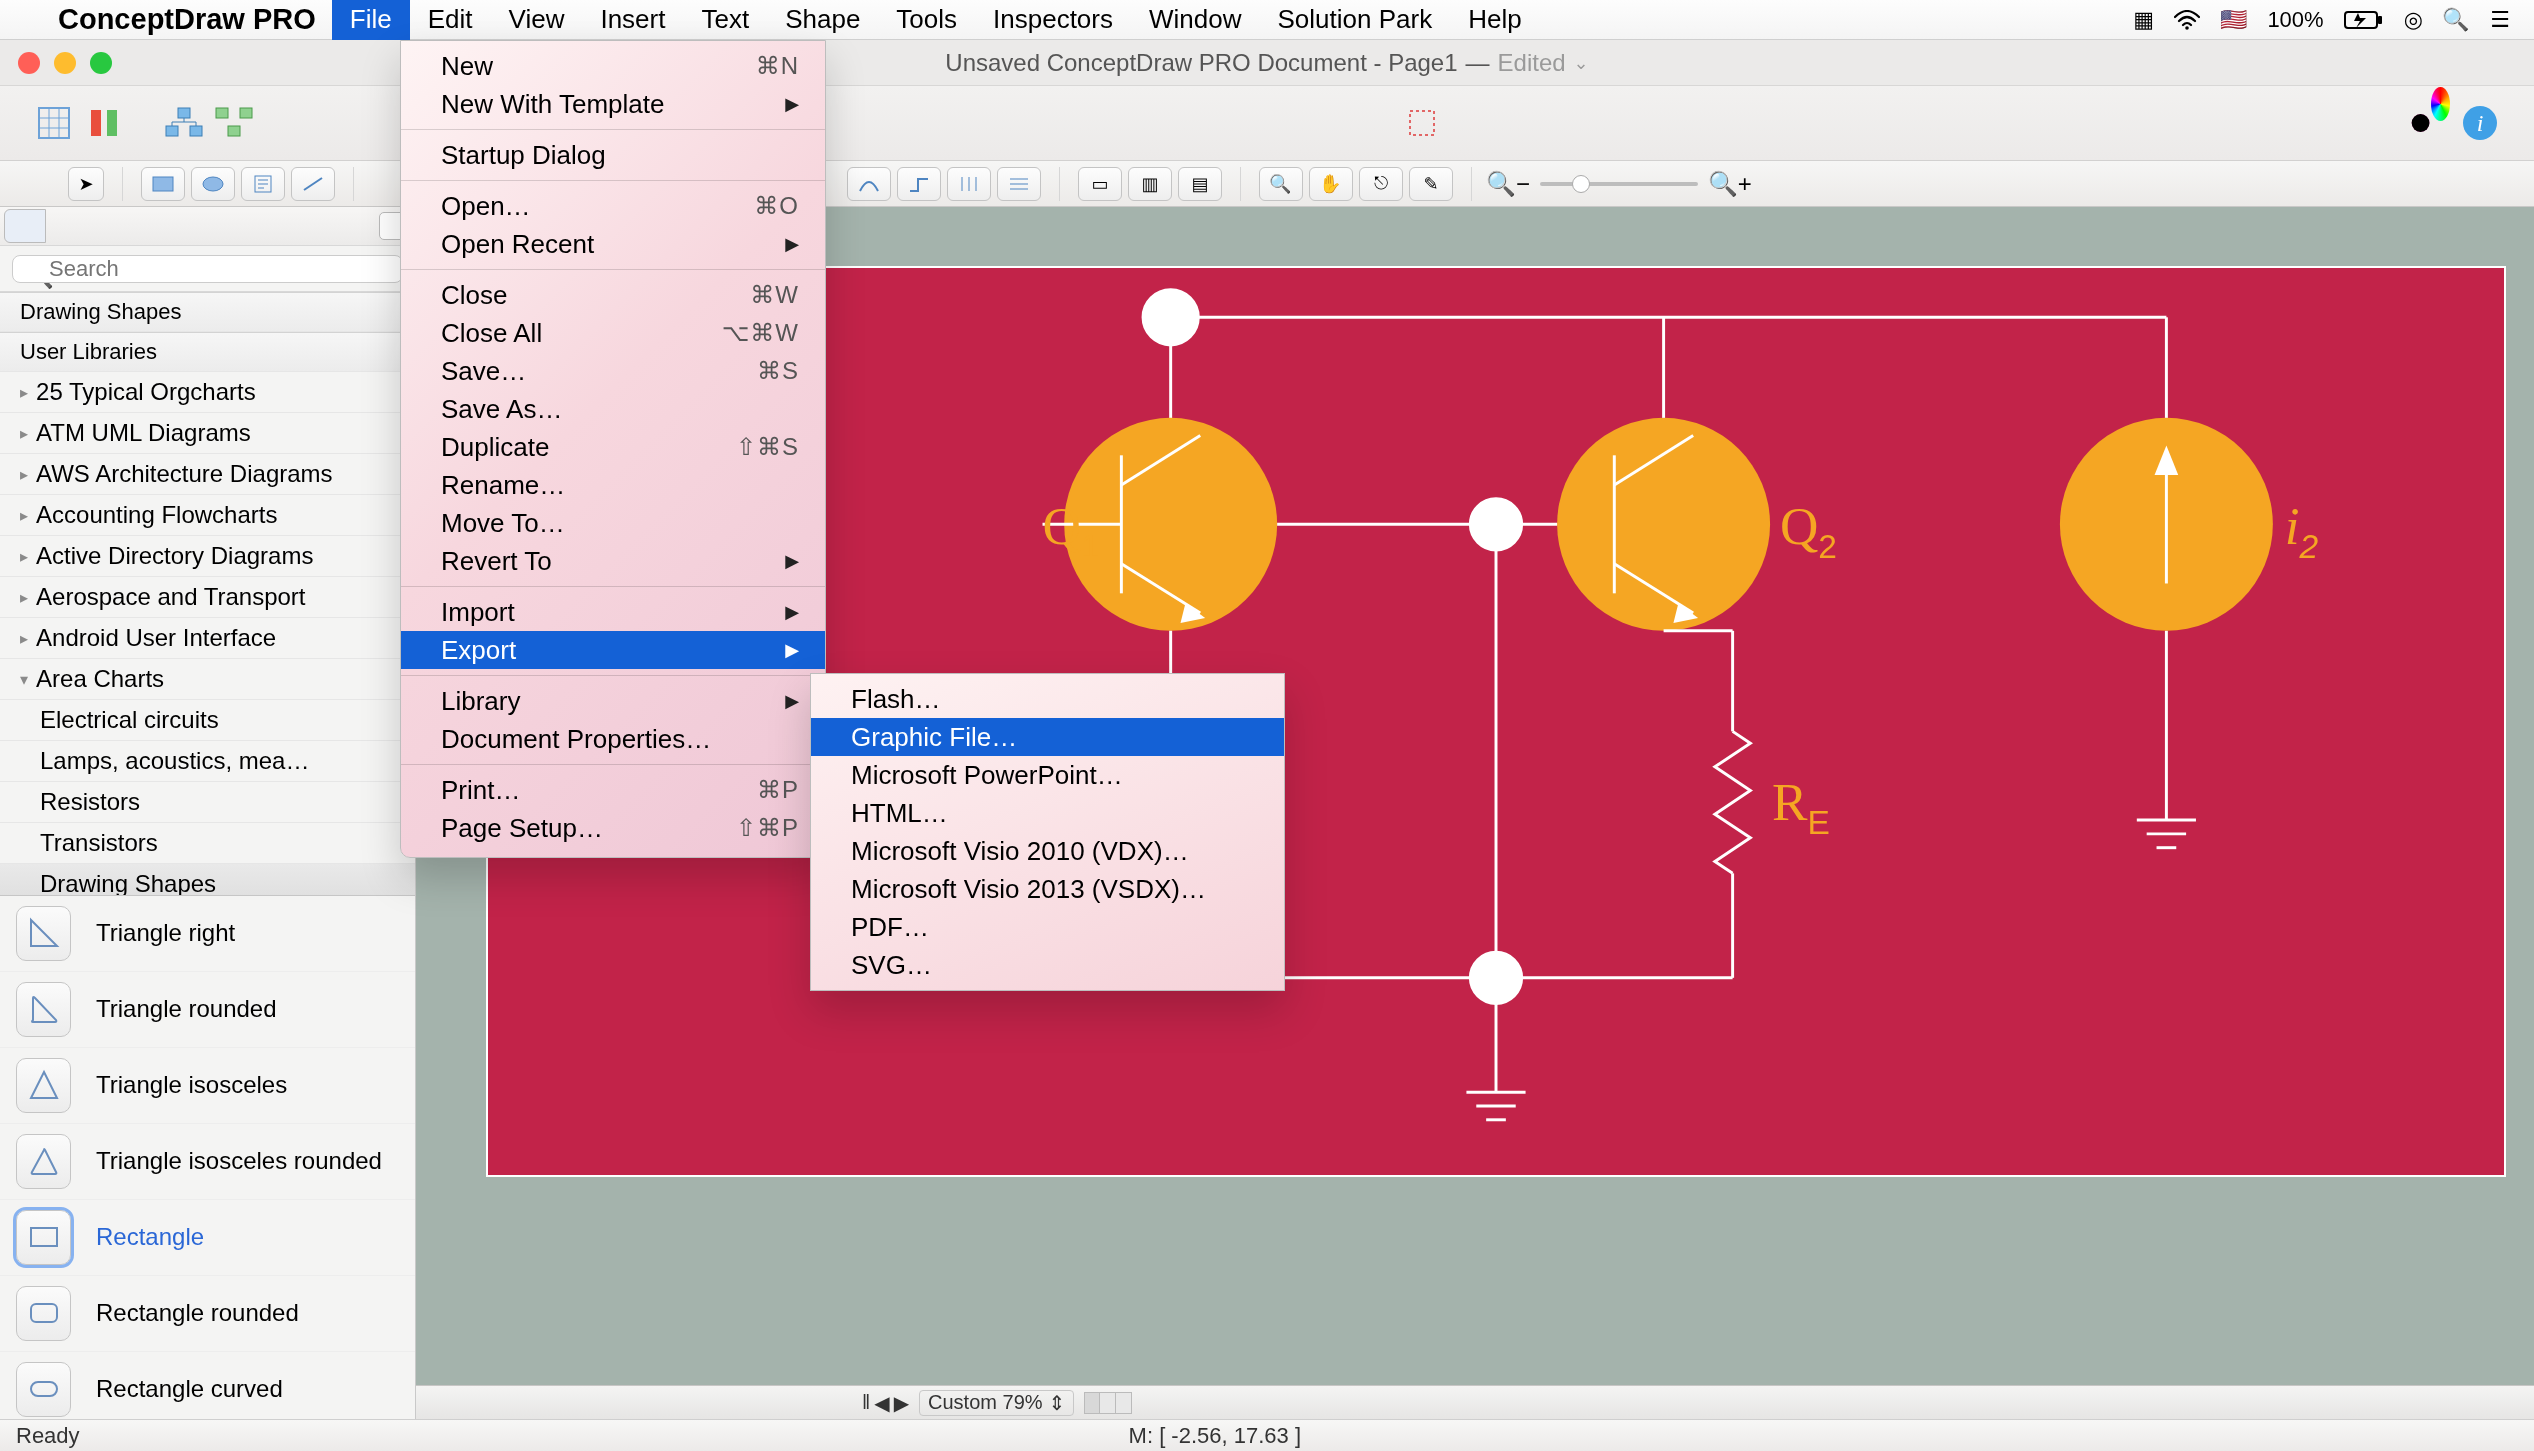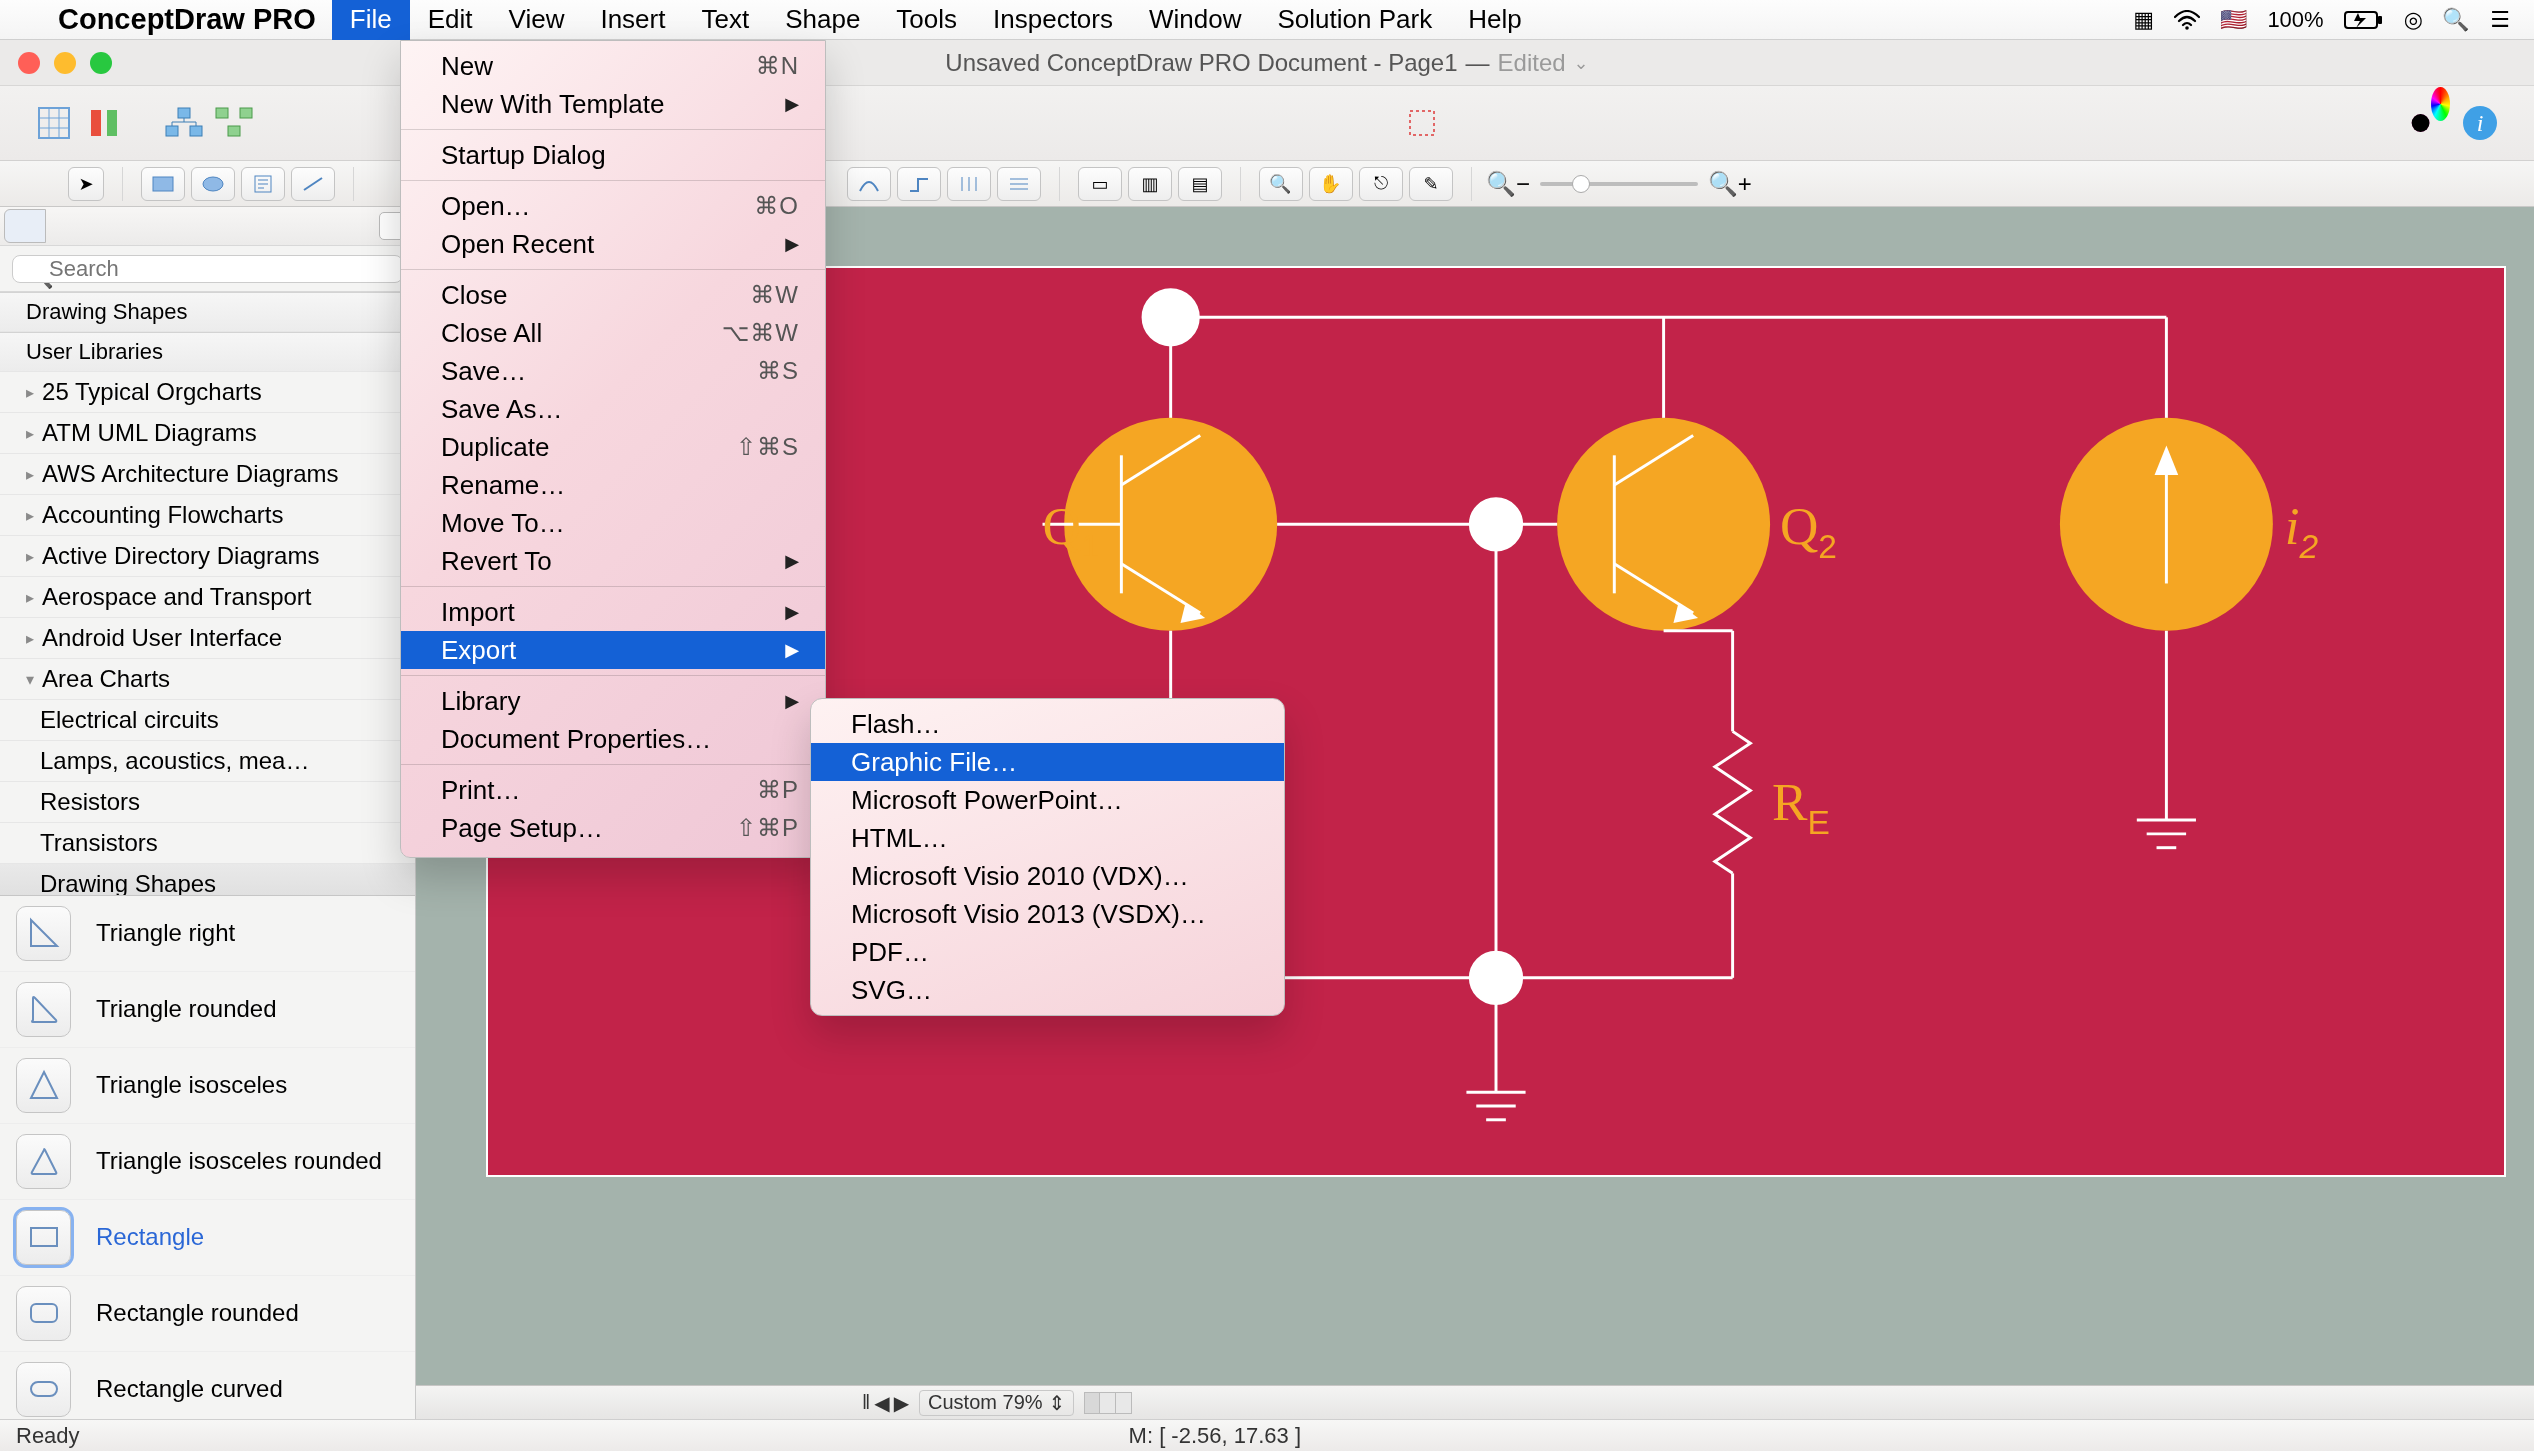--- a/index.html
+++ b/index.html
@@ -42,21 +42,21 @@
 .content { display:flex; height: calc(100% - 40px - 46px - 75px - 46px - 32px); }
 .sidebar { width: 416px; min-width:416px; background:#f4f4f3; border-right:1px solid #c9c9c9; display:flex; flex-direction:column; overflow:hidden; }
 .sidebar .tabs { height: 40px; display:flex; align-items:center; border-bottom:1px solid #d8d8d8; background:linear-gradient(#f7f6f5,#ecebea); padding-left:4px;}
 .sidebar .tabs .tab-icon { width:42px; height:34px; border:1px solid #bbb; border-radius:6px 0 0 6px; background:#e8eef7; margin-right:-1px; }
 .sidebar .search-row { padding: 8px 12px; border-bottom:1px solid #d8d8d8; }
 .sidebar .search { width:100%; height:28px; border:1px solid #ccc; border-radius:8px; background:#fff; color:#888; padding-left:36px; font-size:22px; position:relative; }
 .search-wrap { position:relative; }
 .search-wrap .search-icon { position:absolute; left:12px; top:8px; color:#9a9a9a; }
 
 .lib-tree { font-size: 24px; overflow:auto; }
-.lib-item { padding: 6px 26px; border-bottom:1px solid #e6e6e6; display:flex; align-items:center; gap:8px; cursor:default; }
+.lib-item { padding: 6px 20px; border-bottom:1px solid #e6e6e6; display:flex; align-items:center; gap:8px; cursor:default; }
 .lib-item.header { background:linear-gradient(#f6f6f6,#ececec); font-size:22px; border-top:1px solid #d3d3d3; }
 .lib-item .disclosure { color:#8a8a8a; font-size:16px; }
 .lib-item.expanded { color:#000; }
 .lib-item.sub { padding-left: 40px; }
 .lib-item.selected { background: linear-gradient(#e9e9e9,#dedede); }
 
 .shapes-list { border-top:1px solid #c6c6c6; overflow:auto; }
 .shape-row { display:flex; align-items:center; gap:25px; padding: 10px 16px; border-bottom:1px solid #ededed; }
 .shape-row.selected .shape-label { color:#2a67d6; }
 .shape-row.selected .shape-thumb { outline:3px solid #87b2f0; }
@@ -83,21 +83,21 @@
 
 
 .file-menu { position:absolute; left: 400px; top: 40px; width: 426px; background: linear-gradient(135deg,#fef4f4 0%,#f7d7de 45%,#efc7d6 100%); border:1px solid #bdbdbd; border-radius:0 0 10px 10px; box-shadow: 0 20px 40px rgba(0,0,0,.18); z-index:100; padding: 6px 0 10px; }
 .fm-row { display:flex; align-items:center; justify-content:space-between; padding: 4px 26px 4px 40px; font-size:26px; height:38px; }
 .fm-row .shortcut { color:#555; letter-spacing:1px; font-size:24px; }
 .fm-row .sub-arrow { font-size:18px; color:#222; }
 .fm-row.highlighted { background:#1461d6; color:#fff; }
 .fm-row.highlighted .sub-arrow { color:#fff; }
 .fm-sep { height:1px; background: rgba(0,0,0,.14); margin: 6px 0; }
 
-.export-menu { position:absolute; left: 810px; top: 673px; width: 475px; background: linear-gradient(160deg,#fef2f2 0%,#f6d3da 100%); border:1px solid #bdbdbd; border-radius: 12px; box-shadow: 0 20px 40px rgba(0,0,0,.18); z-index:101; padding: 6px 0; margin-top: 25px; }
+.export-menu { position:absolute; left: 810px; top: 673px; width: 475px; background: linear-gradient(160deg,#fef2f2 0%,#f6d3da 100%); border:1px solid #bdbdbd; border-radius: 0; box-shadow: 0 20px 40px rgba(0,0,0,.18); z-index:101; padding: 6px 0; }
 .em-row { padding: 4px 28px 4px 40px; font-size:26px; height:38px; display:flex; align-items:center; }
 .em-row.highlighted { background:#1461d6; color:#fff; }
 </style>
 </head>
 <body>
 
 <div class="menubar">
   <span class="apple"></span>
   <span class="app-name">ConceptDraw PRO</span>
   <span class="menu-item active">File</span>

